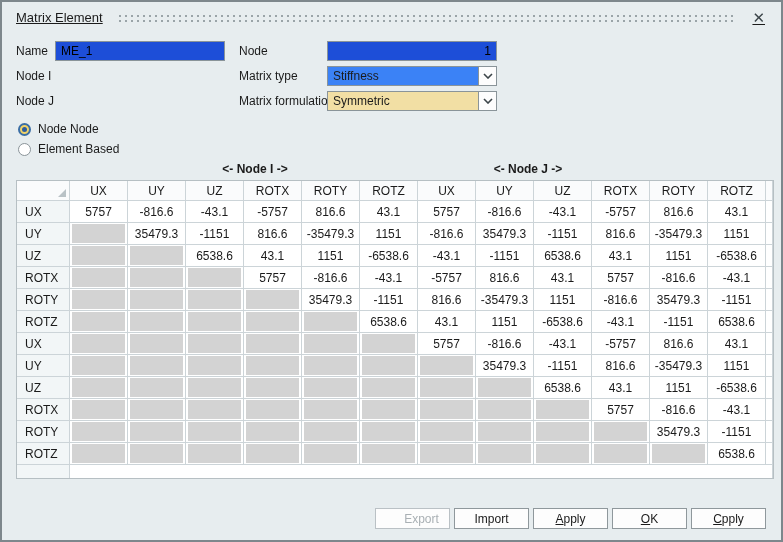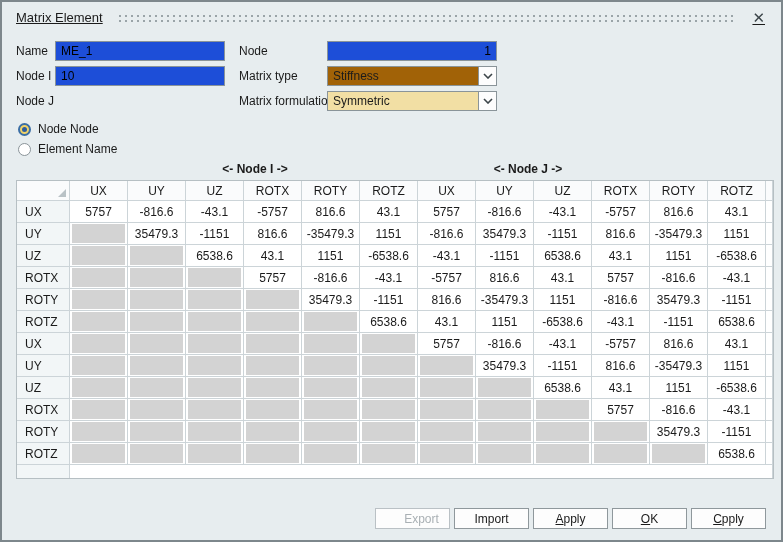--- a/index.html
+++ b/index.html
@@ -23,21 +23,21 @@
     background-position: 0 0, 0 5px;
     background-repeat: no-repeat; }
   .close { font-size: 15px; color: #3c4549; cursor: default; line-height: 1; padding: 2px 4px; }
 
   
   .flabel { position: absolute; line-height: 20px; }
   .tinput { position: absolute; width: 170px; height: 20px; border: 1px solid #8a9499;
     background: #1d4ed8; font: 12px "Liberation Sans", sans-serif; padding: 0 5px; outline: none; }
   .tinput.right { text-align: right; }
   .select { position: absolute; width: 170px; height: 20px; border: 1px solid #8a9499;
-    background: #a16207; display: flex; align-items: stretch; }
+    background: #3b82f6; display: flex; align-items: stretch; }
   .select .sel-text { flex: 1; line-height: 18px; padding: 0 5px; overflow: hidden; white-space: nowrap; }
   .select .sel-btn { width: 18px; border-left: 1px solid #8a9499; background: #fdfdfd;
     display: flex; align-items: center; justify-content: center; }
   .select.hl .sel-text { background: #f2dfa4; }
 
   
   .radio-row { position: absolute; left: 16px; display: flex; align-items: center; height: 14px; }
   .rb { width: 13px; height: 13px; border-radius: 50%; margin-right: 7px; position: relative; }
   .rb.off { border: 1px solid #8a9499; background: #fff; }
   .rb.on { border: 2px solid #3a6ea5; background: #f0d268; }
@@ -83,21 +83,20 @@
 
   <div class="titlebar">
     <span class="title">Matrix Element</span>
     <div class="dots"></div>
     <span class="close">✕</span>
   </div>
 
   <span class="flabel" style="left:14px;top:39px">Name</span>
   <input class="tinput" style="left: 53px; top: 39px;" value="ME_1">
   <span class="flabel" style="left:14px;top:64px">Node I</span>
-  <input class="tinput" style="left: 53px; top: 64px;" value="10">
   <span class="flabel" style="left:14px;top:89px">Node J</span>
 
   <span class="flabel" style="left:237px;top:39px">Node</span>
   <input class="tinput right" style="left: 325px; top: 39px;" value="1">
 
   <span class="flabel" style="left:237px;top:64px">Matrix type</span>
   <div class="select" style="left:325px;top:64px">
     <span class="sel-text">Stiffness</span>
     <span class="sel-btn">
       <svg width="10" height="6">
@@ -115,21 +114,21 @@
         </svg>
     </span>
   </div>
 
   <div class="radio-row" style="top:120px">
     <span class="rb on"></span>
     <span>Node Node</span>
   </div>
   <div class="radio-row" style="top:140px">
     <span class="rb off"></span>
-    <span>Element Name</span>
+    <span>Element Based</span>
   </div>
 
   <span class="grouplabel" style="left:253px">&lt;- Node I -&gt;</span>
   <span class="grouplabel" style="left:526px">&lt;- Node J -&gt;</span>
 
   <div class="grid" id="matrix-grid">
       <div class="c corner"></div>
       <div class="c hd">UX</div>
       <div class="c hd">UY</div>
       <div class="c hd">UZ</div>

